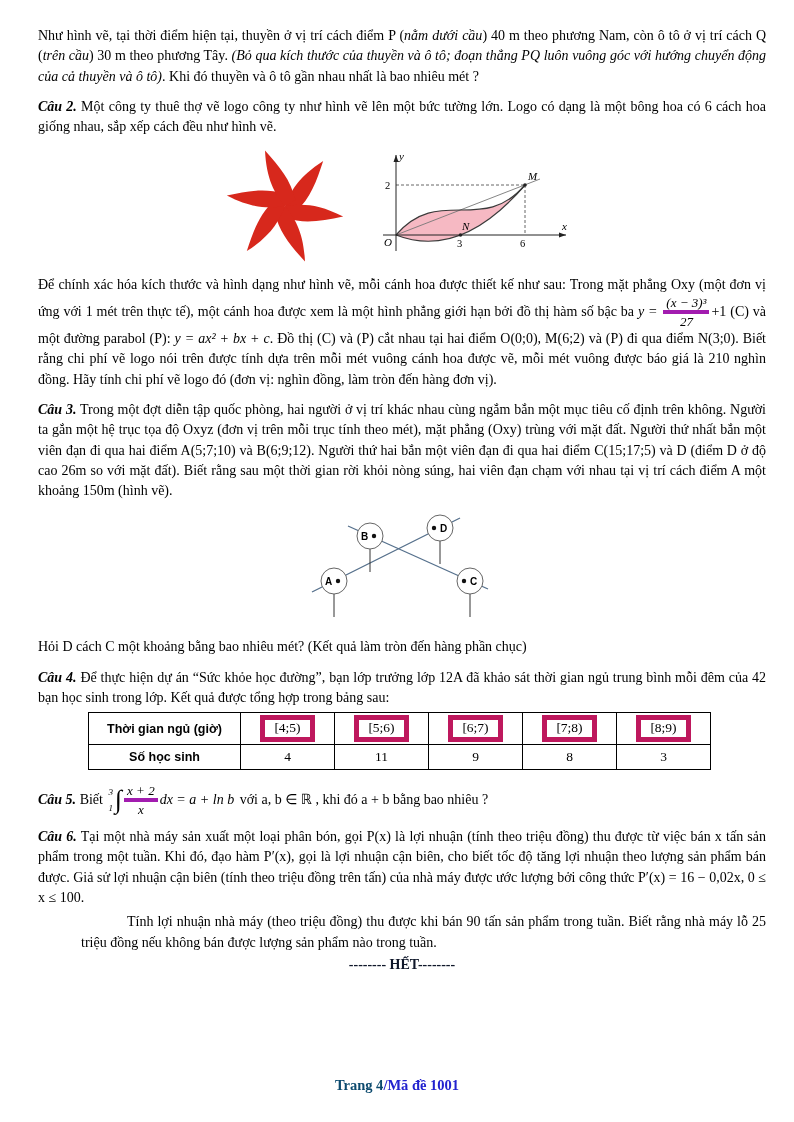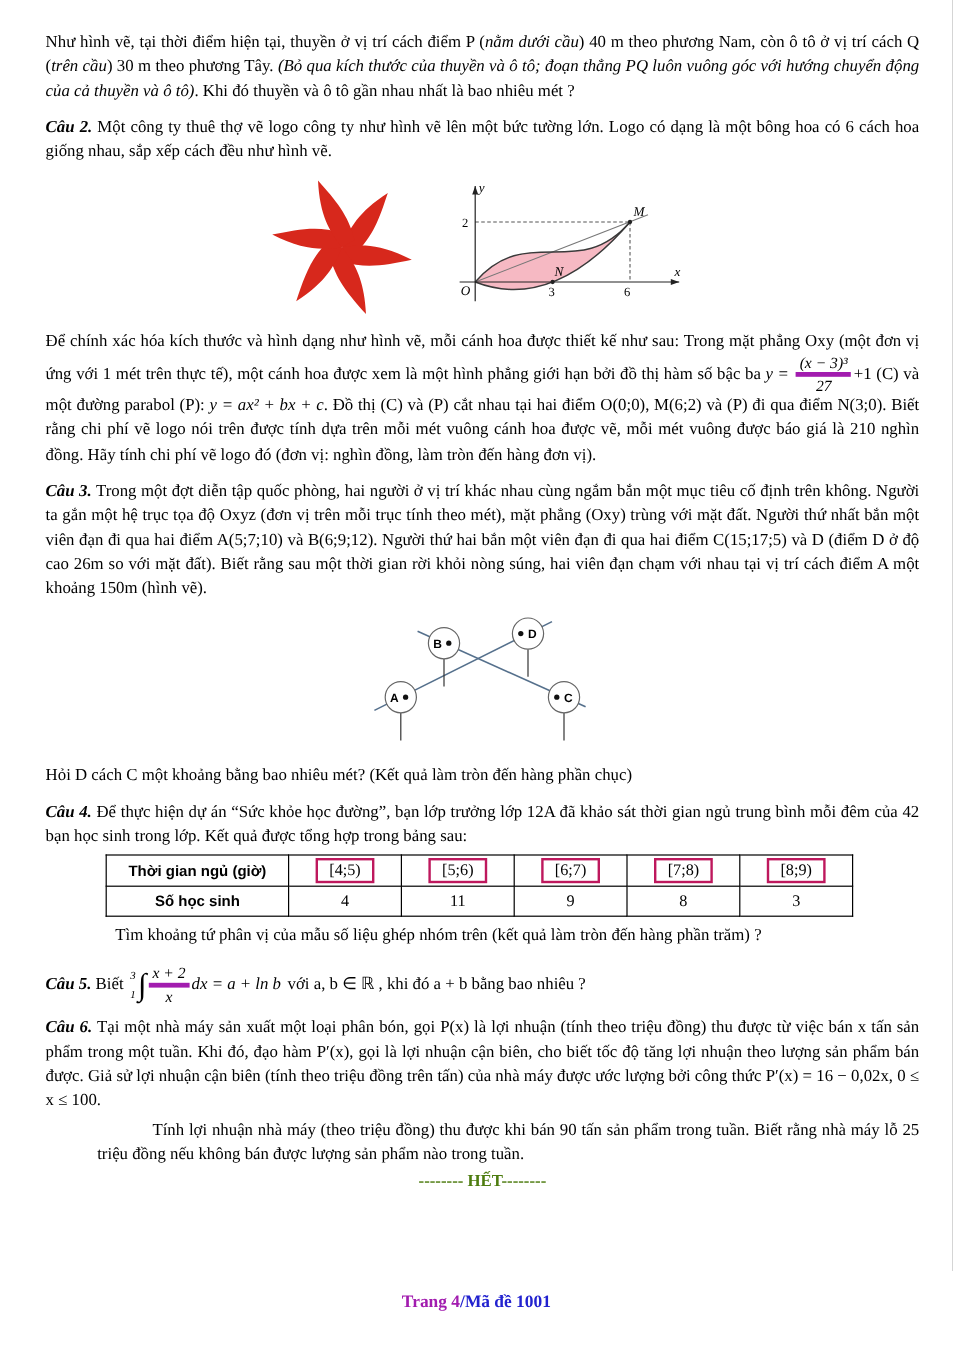--- a/index.html
+++ b/index.html
@@ -30,28 +30,28 @@
 
   .figures-row { display:flex; justify-content:center; align-items:center; gap:34px; margin:2px 0 10px 0; }
   .fig { display:block; }
 
   .diagram-wrap { display:flex; justify-content:center; margin:2px 0 8px 0; }
 
   table.sleep { border-collapse:collapse; margin:2px 0 6px 50px; }
   table.sleep th, table.sleep td { border:1px solid #000; text-align:center; vertical-align:middle; padding:2px 4px;margin-top:16px; }
   table.sleep th { font-family:"Liberation Sans", sans-serif; font-size:12.5px; width:152px; }
   table.sleep td { width:94px; font-size:13.5px; }
-  .boxed { display:inline-block; border:2px solid #be185d; padding:0 9px; line-height:1.25; }
+  .boxed { display:inline-block; border:5px solid #be185d; padding:0 9px; line-height:1.25; }
 
   .q4-question { margin-left:58px; text-align:left; }
   .indent { text-indent:46px; }
 
-  .het-line { text-align:center; font-weight:bold; color:#4d7c0f; margin-top:2px; }
+  .het-line { text-align:center; font-weight:bold; color:#0f172a; margin-top:2px; }
   .footer-abs { position:absolute; left:0; right:0; bottom:26px; text-align:center; font-weight:bold; font-size:14.5px; }
-  .footer-abs .red { color:#a21caf; }
+  .footer-abs .red { color:#0c4a6e; }
   .footer-abs .blue { color:#2222cf; }
 
   svg text { font-family:"Liberation Serif", serif; }
   .axis-label { font-style:italic; font-size:11px; }
   .tick-label { font-size:10.5px; }
   .node-label { font-family:"Liberation Sans", sans-serif; font-weight:bold; font-size:10px; }
 </style>
 </head>
 <body>
 
@@ -156,21 +156,20 @@
       <th>Số học sinh</th>
       <td>4</td>
       <td>11</td>
       <td>9</td>
       <td>8</td>
       <td>3</td>
     </tr>
   </tbody>
     </table>
 
-  <p class="para q4-question"><span>Tìm khoảng tứ phân vị của mẫu số liệu ghép nhóm trên (kết quả làm tròn đến hàng phần trăm) ?</span></p>
 
   <p class="para" style="margin:14px 0 10px 0;"><span class="qlabel">Câu 5.</span><span> Biết </span><span class="integral">
         <span class="int-bounds">
           <span>3</span>
           <span>1</span>
         </span>
         <span class="int-sign">∫</span>
         <span class="frac math">
           <span class="num">x + 2</span>
           <span class="den">x</span>

